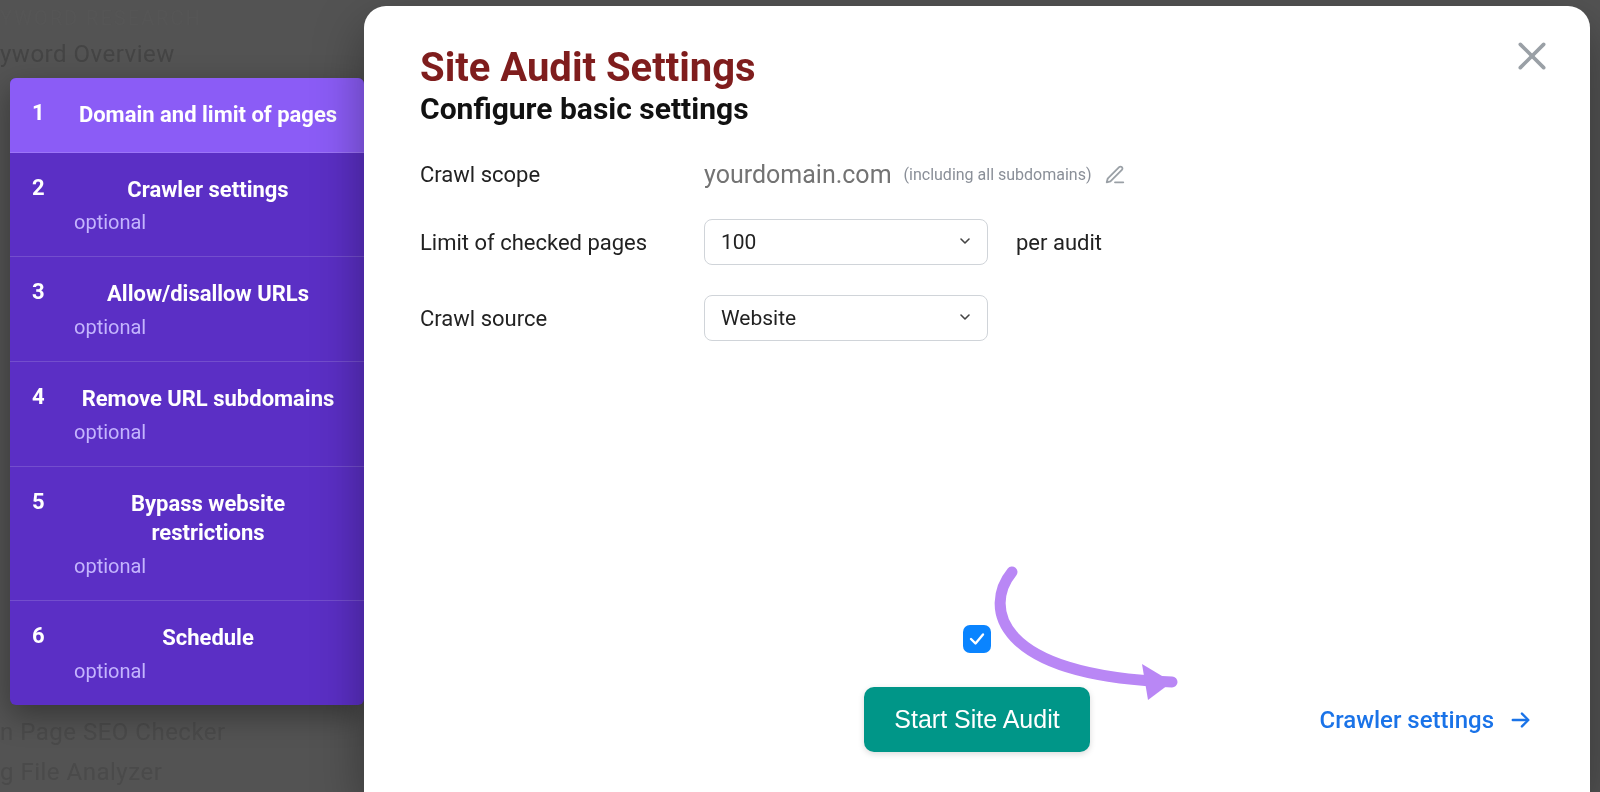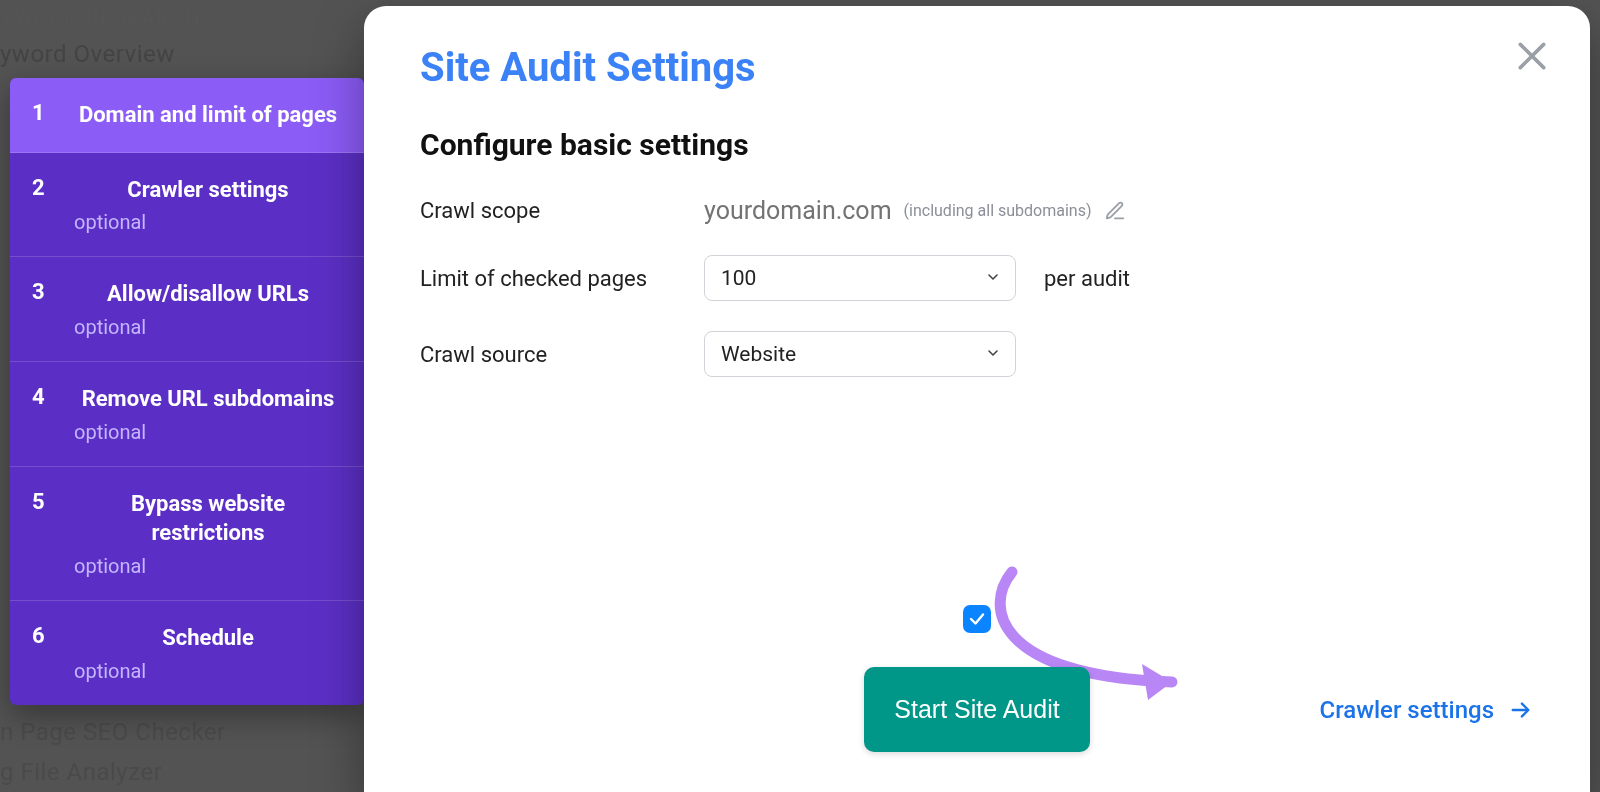--- a/index.html
+++ b/index.html
@@ -47,56 +47,56 @@
     box-shadow: 0 20px 50px rgba(0,0,0,0.35);
     padding: 38px 56px 30px 56px;
   }
   .close {
     position: absolute; top: 30px; right: 38px;
     width: 40px; height: 40px; cursor: pointer;
     color: #9aa0a6;
   }
   .close svg { width: 100%; height: 100%; }
 
-  .modal h1 { font-size: 40px; font-weight: 700; color: #3b82f6; margin-bottom: 36px; }
+  .modal h1 { font-size: 40px; font-weight: 700; color: #7f1d1d; }
   .modal h2 { font-size: 30px; font-weight: 700; color: #111; margin-bottom: 34px; }
 
   .row { display: flex; align-items: center; margin-bottom: 30px; font-size: 22px; color: #222; }
   .row .label { width: 284px; flex-shrink:0; }
   .row .value { display: flex; align-items: center; gap: 12px; }
 
   .domain-val { font-size: 25px; color: #737373; }
   .hint { font-size: 16px; color: #8a8f98; }
   .pencil { width: 22px; height: 22px; color: #9aa0a6; cursor: pointer; }
 
   .select {
     display: inline-flex; align-items: center; justify-content: space-between;
     border: 1px solid #d0d4d9; border-radius: 8px;
     height: 46px; padding: 0 14px 0 16px;
-    width: 312px; font-size: 21px; color: #222; background:#fff; cursor:pointer;
+    width: 284px; font-size: 21px; color: #222; background:#fff; cursor:pointer;
   }
   .select .chev { color:#444; }
   .suffix { margin-left: 16px; font-size: 22px; color:#222; }
 
   
   .footer-zone { position: absolute; left: 56px; right: 56px; bottom: 40px; }
   .email-row { display:flex; align-items:center; justify-content:center; gap: 16px; margin-bottom: 34px; font-size: 23px; color:#111; }
   .checkbox {
     width: 28px; height: 28px; border-radius: 7px;
     background: #0a84ff; display:flex; align-items:center; justify-content:center;
     cursor:pointer; flex-shrink:0;
   }
   .checkbox svg { width: 18px; height: 18px; color:#fff; }
 
   .actions {
     display:flex; align-items:center; justify-content:center; position:relative;
   }
   .primary-btn {
     background:#009688; color:#fff; border:none; border-radius:10px;
-    font-size:25px; font-weight:500; padding: 28px 30px; cursor:pointer;
+    font-size:25px; font-weight:500; padding: 18px 30px; cursor:pointer;
     box-shadow: 0 2px 6px rgba(0,0,0,0.15);
   }
   .link-next {
     position:absolute; right:0; top:50%; transform:translateY(-50%);
     display:flex; align-items:center; gap:14px;
     color:#1a73e8; font-size:24px; font-weight:500; cursor:pointer;
   }
   .link-next svg { width:26px; height:22px; }
 
   

